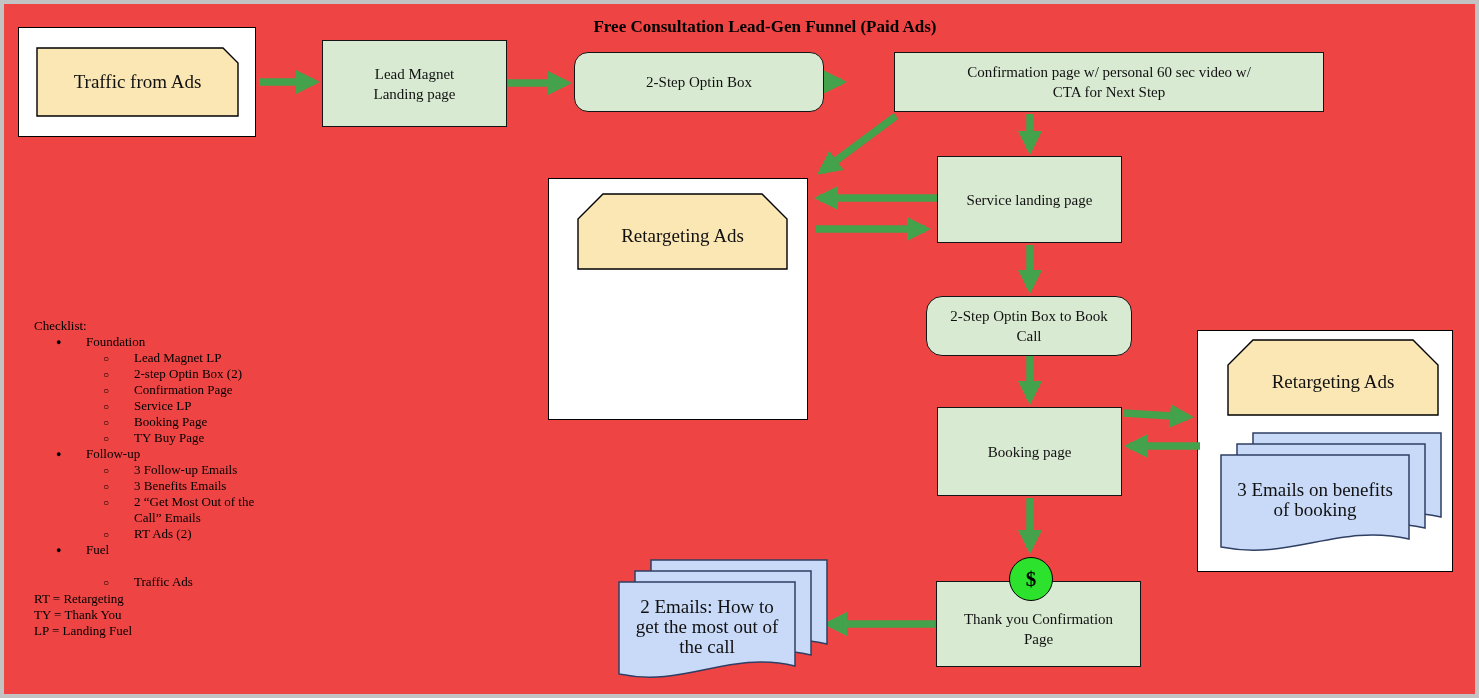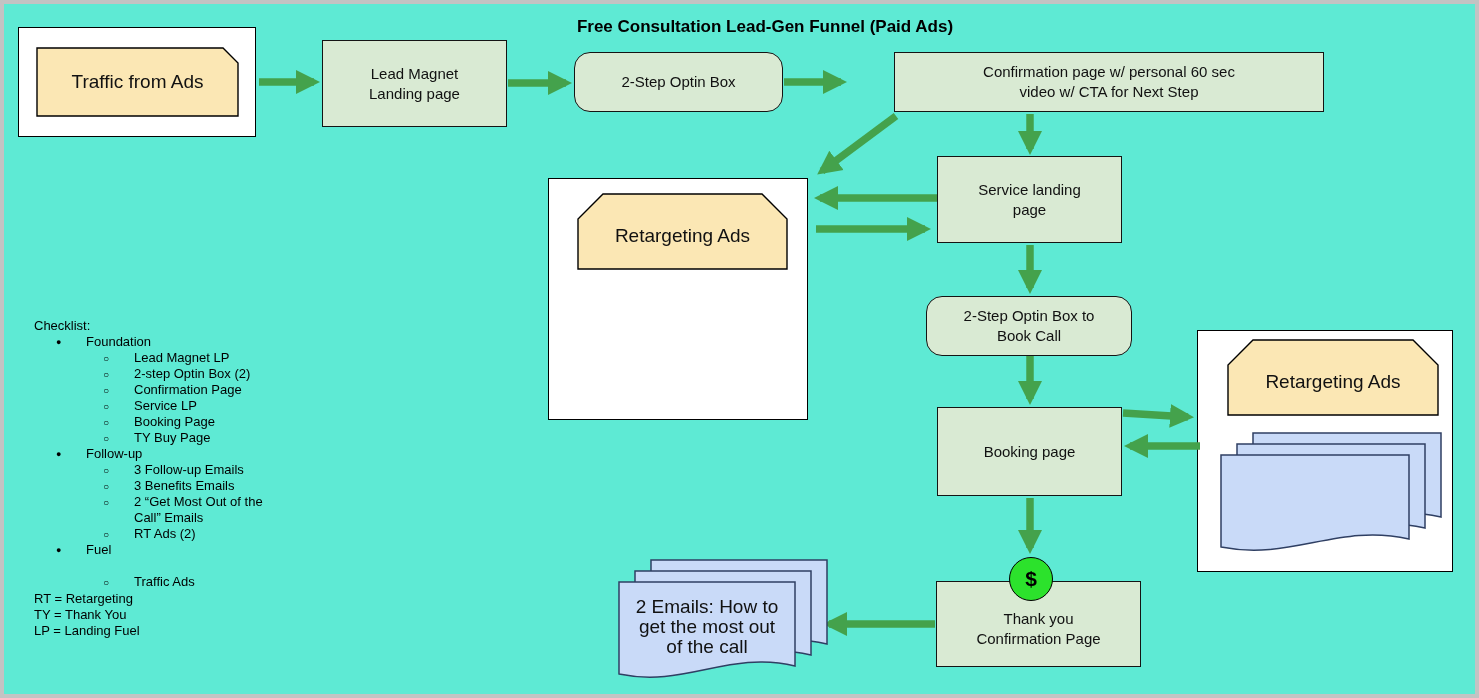--- a/index.html
+++ b/index.html
@@ -1,22 +1,22 @@
 <!DOCTYPE html>
 <html><head>
 <meta charset="utf-8">
 <style>
   html,body{margin:0;padding:0;background:#fff;}
   .page{
     position:relative;
     width:1479px;height:698px;
     box-sizing:border-box;
     border:4px solid #c3c3c3;
-    background:#5eead4;
-    font-family:Liberation Sans, sans-serif;
+    background:#ef4444;
+    font-family:Liberation Serif, serif;
     color:#111;
     overflow:hidden;
   }
   .abs{position:absolute;}
   .title{
     left:461px;top:13px;width:600px;
     text-align:center;font-size:17px;font-weight:bold;color:#000;
   }
   .container{
     background:#fff;border:1.6px solid #000;box-sizing:border-box;
@@ -89,21 +89,21 @@
   <div class="shape node" style="left:32px;top:43px;width:203px;height:70px;">
     <svg width="203" height="70">
       <polygon points="1,1 187,1 202,16 202,69 1,69" fill="#fbe7b4" stroke="#000" stroke-width="1.4"></polygon>
     </svg>
     <div class="lbl" style="left:0;top:0;width:203px;height:70px;">Traffic from Ads</div>
   </div>
 
   <div class="abs gbox node" style="left:318px;top:36px;width:185px;height:87px;">
     <span class="inner" style="width:125px;">Lead Magnet Landing page</span>
   </div>
-  <div class="abs gbox rounded node" style="left:570px;top:48px;width:209px;height:60px;">
+  <div class="abs gbox rounded node" style="left:570px;top:48px;width:250px;height:60px;border-radius:14px;">
     <span class="inner">2-Step Optin Box</span>
   </div>
   <div class="abs gbox node" style="left:845px;top:48px;width:430px;height:60px;margin-left:45px;">
     <span class="inner" style="width:290px;">Confirmation page w/ personal 60 sec video w/ CTA for Next Step</span>
   </div>
   <div class="abs gbox node" style="left:933px;top:152px;width:185px;height:87px;">
     <span class="inner" style="width:140px;">Service landing page</span>
   </div>
   <div class="abs gbox rounded node" style="left:922px;top:292px;width:206px;height:60px;">
     <span class="inner" style="width:160px;">2-Step Optin Box to Book Call</span>
@@ -130,20 +130,23 @@
 
 
   <div class="shape node" style="left:1217px;top:429px;width:222px;height:130px;">
     <svg width="222" height="130">
       <g fill="#c9daf8" stroke="#2f3f63" stroke-width="1.5">
         <path d="M32,0 h188 v84 c-71,-16 -117,22 -188,8 Z"></path>
         <path d="M16,11 h188 v84 c-71,-16 -117,22 -188,8 Z"></path>
         <path d="M0,22 h188 v84 c-71,-16 -117,22 -188,8 Z"></path>
       </g>
     </svg>
+    <div class="lbl" style="left:0;top:22px;width:188px;height:90px;">
+      <span style="width:160px;">3 Emails on benefits of booking</span>
+    </div>
   </div>
 
   <div class="shape node" style="left:615px;top:556px;width:210px;height:130px;">
     <svg width="210" height="130">
       <g fill="#c9daf8" stroke="#2f3f63" stroke-width="1.5">
         <path d="M32,0 h176 v84 c-67,-16 -109,22 -176,8 Z"></path>
         <path d="M16,11 h176 v84 c-67,-16 -109,22 -176,8 Z"></path>
         <path d="M0,22 h176 v84 c-67,-16 -109,22 -176,8 Z"></path>
       </g>
     </svg>

